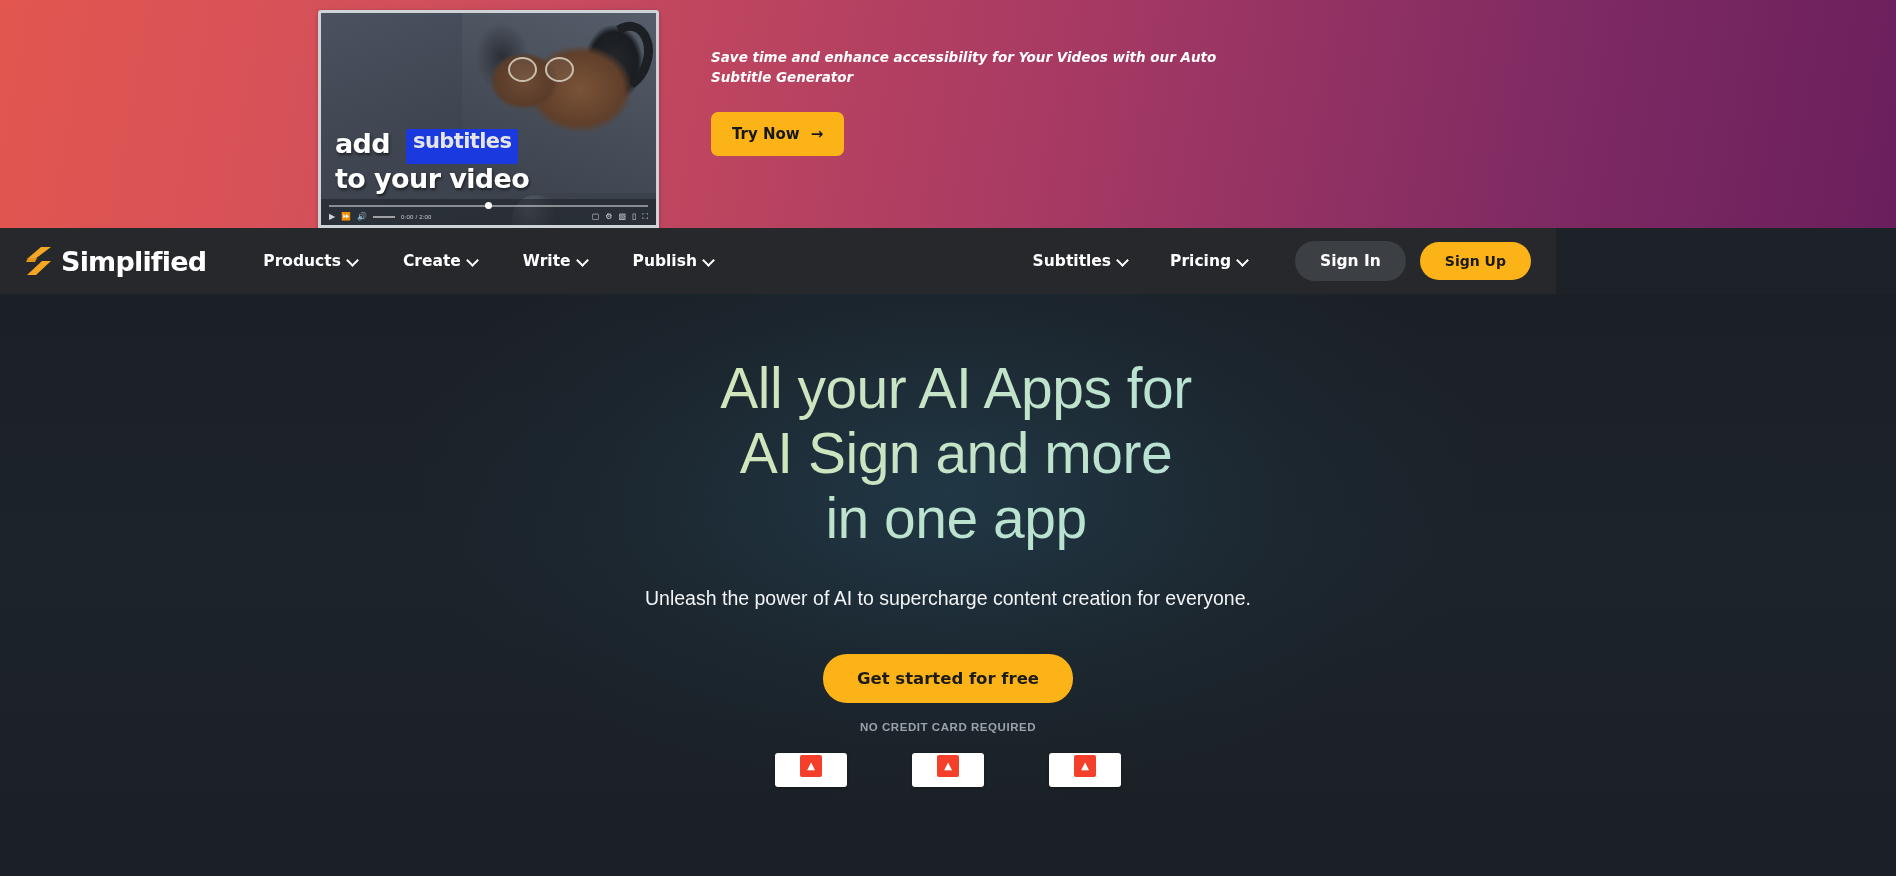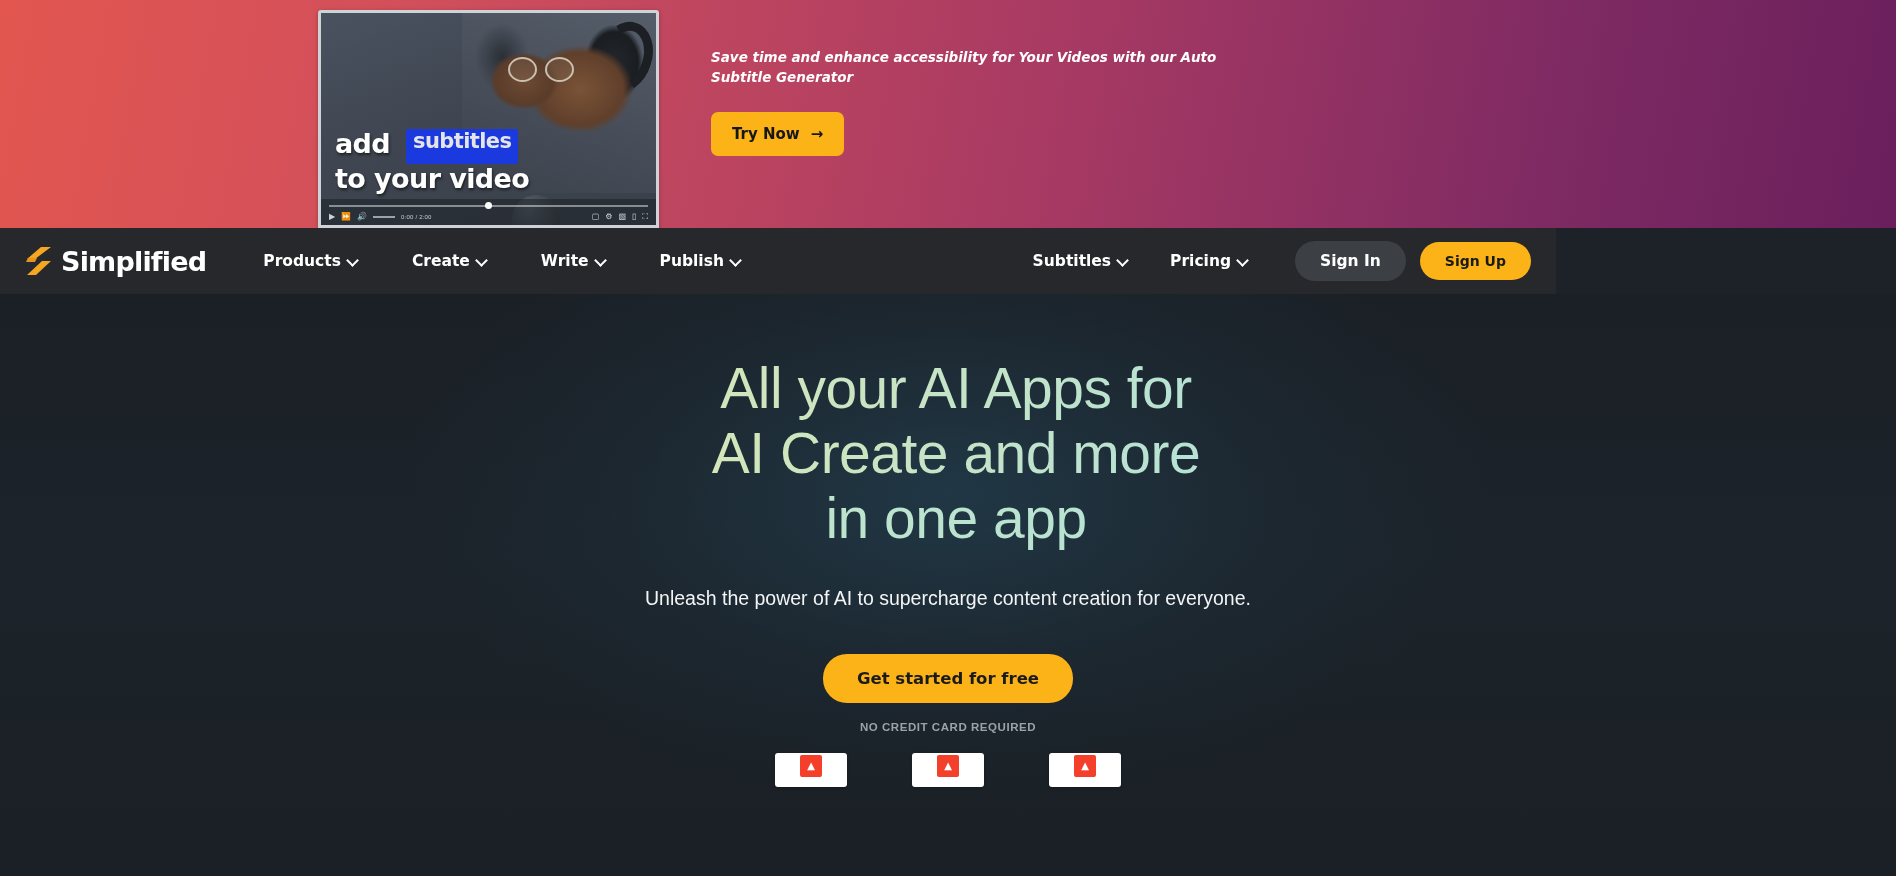--- a/index.html
+++ b/index.html
@@ -143,21 +143,21 @@
     display:flex; align-items:center;
     padding:0 25px 0 25px;
     position:relative; z-index:5;
   }
   .brand{ display:flex; align-items:center; gap:9px; margin-right:36px; cursor:pointer;}
   .brand-mark{ width:27px; height:30px; position:relative; }
   .brand-text{
     font-family:"DejaVu Sans", sans-serif;
     font-size:27px; font-weight:700; color:#ffffff; letter-spacing:-.8px;
   }
-  .nav-left{ display:flex; align-items:center; gap:12px; }
+  .nav-left{ display:flex; align-items:center; gap:3px; }
   .nav-item{
     display:flex; align-items:center; gap:7px;
     padding:0 21px;
     font-family:"DejaVu Sans", sans-serif;
     font-size:15.5px; font-weight:700; color:#ffffff;
     cursor:pointer; white-space:nowrap;
   }
   .chev{ display:inline-block; width:10px; height:10px; position:relative; top:-1px; }
   .chev::before{
     content:""; position:absolute; left:0; top:1px;
@@ -348,21 +348,21 @@
     <button class="btn-signup">Sign Up</button>
   </div>
 
 </div>
 
 <div class="hero">
   <div class="hero-inner">
 
     <h1 class="hero-h1">
       <span class="hl-line g1">All your AI Apps for</span>
-      <span class="hl-line g2">AI Create and more</span>
+      <span class="hl-line g2">AI Sign and more</span>
       <span class="hl-line g3">in one app</span>
     </h1>
 
     <div class="hero-sub">Unleash the power of AI to supercharge content creation for everyone.</div>
 
     <button class="hero-cta">Get started for free</button>
 
     <div class="hero-note">NO CREDIT CARD REQUIRED</div>
 
     <div class="badges">

